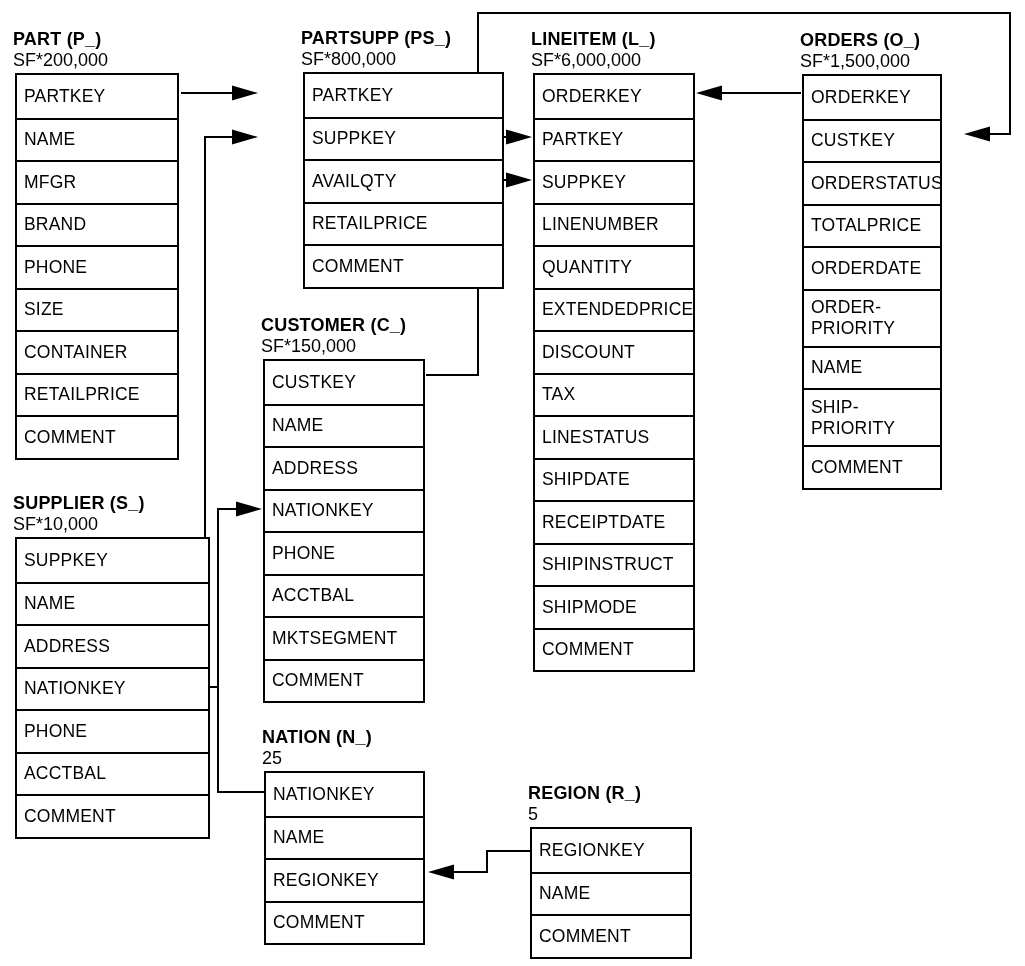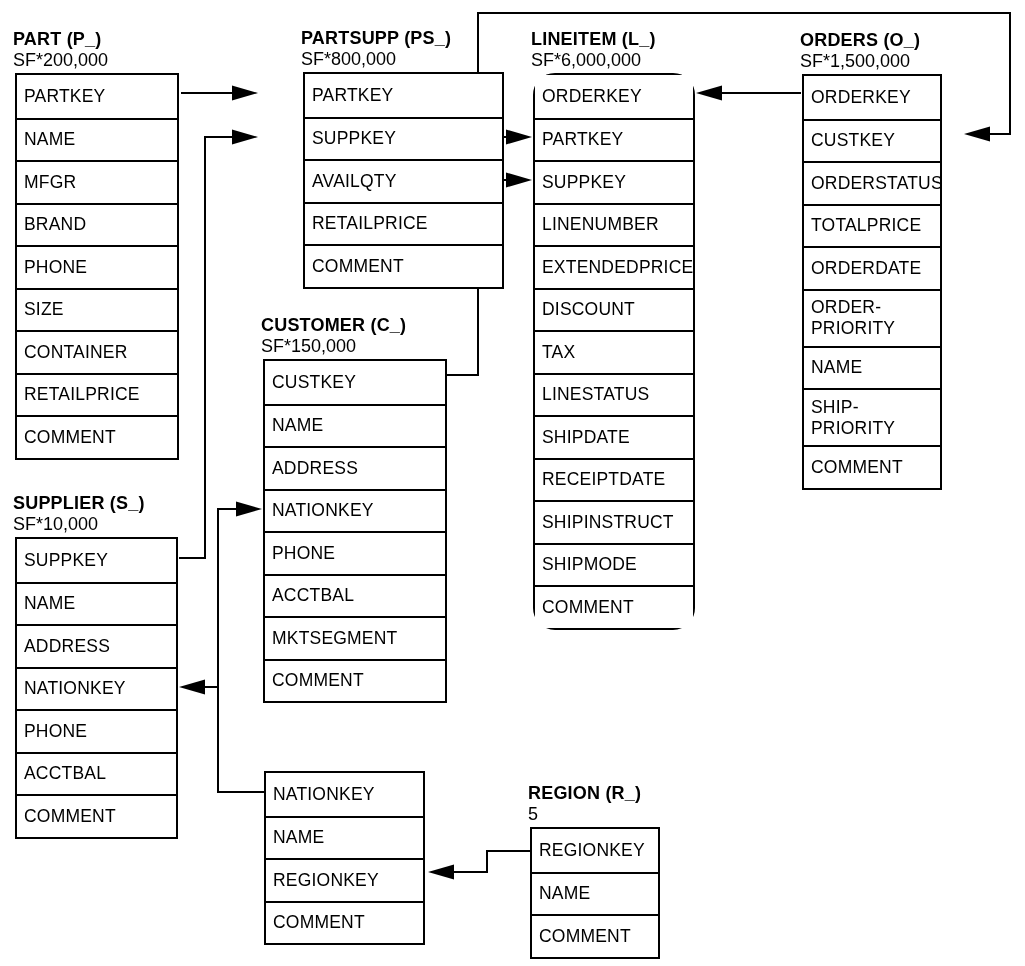--- a/index.html
+++ b/index.html
@@ -14,26 +14,26 @@
   .row{
     box-sizing:border-box;height:42.5px;border-top:2.5px solid #000;
     display:flex;align-items:center;padding-left:7px;
     font-size:17.5px;letter-spacing:.2px;white-space:pre-line;line-height:1.18;
     background:#fff;
   }
   .row:first-child{border-top:none;}
   .row.tall{height:57px;}
   #tbl-part     {left:15px; top:73px; width:164px;}
   #tbl-partsupp {left:258px;top:72px; width:201px;margin-left:45px;}
-  #tbl-lineitem {left:533px;top:73px; width:162px;border-radius:22px;}
+  #tbl-lineitem {left:533px;top:73px; width:162px;}
   #tbl-orders   {left:802px;top:74px; width:140px;}
-  #tbl-customer {left:263px;top:359px;width:184px;}
-  #tbl-supplier {left:15px; top:537px;width:163px;}
+  #tbl-customer {left:263px;top:359px;width:162px;}
+  #tbl-supplier {left:15px; top:537px;width:195px;}
   #tbl-nation   {left:264px;top:771px;width:161px;}
-  #tbl-region   {left:530px;top:827px;width:130px;}
+  #tbl-region   {left:530px;top:827px;width:162px;}
   svg#wires{position:absolute;left:0;top:0;pointer-events:none;}
   svg#wires path{stroke:#000;stroke-width:2.6;fill:none;shape-rendering:crispEdges;}
   svg#wires polygon{fill:#000;stroke:none;}
 </style>
 </head>
 <body>
 
 <div id="canvas">
 
   <svg id="wires" width="1025" height="966" viewBox="0 0 1025 966">
@@ -110,20 +110,21 @@
   <div class="table" id="tbl-lineitem">
     <div class="ttl">
       <div class="t1">LINEITEM (L_)</div>
       <div class="t2">SF*6,000,000</div>
     </div>
     <div class="rows">
         <div class="row">ORDERKEY</div>
         <div class="row">PARTKEY</div>
         <div class="row">SUPPKEY</div>
         <div class="row">LINENUMBER</div>
+        <div class="row">QUANTITY</div>
         <div class="row">EXTENDEDPRICE</div>
         <div class="row">DISCOUNT</div>
         <div class="row">TAX</div>
         <div class="row">LINESTATUS</div>
         <div class="row">SHIPDATE</div>
         <div class="row">RECEIPTDATE</div>
         <div class="row">SHIPINSTRUCT</div>
         <div class="row">SHIPMODE</div>
         <div class="row">COMMENT</div>
       </div>
@@ -176,20 +177,24 @@
         <div class="row">NAME</div>
         <div class="row">ADDRESS</div>
         <div class="row">NATIONKEY</div>
         <div class="row">PHONE</div>
         <div class="row">ACCTBAL</div>
         <div class="row">COMMENT</div>
       </div>
   </div>
 
   <div class="table" id="tbl-nation">
+    <div class="ttl">
+      <div class="t1">NATION (N_)</div>
+      <div class="t2">25</div>
+    </div>
     <div class="rows">
         <div class="row">NATIONKEY</div>
         <div class="row">NAME</div>
         <div class="row">REGIONKEY</div>
         <div class="row">COMMENT</div>
       </div>
   </div>
 
   <div class="table" id="tbl-region">
     <div class="ttl">

